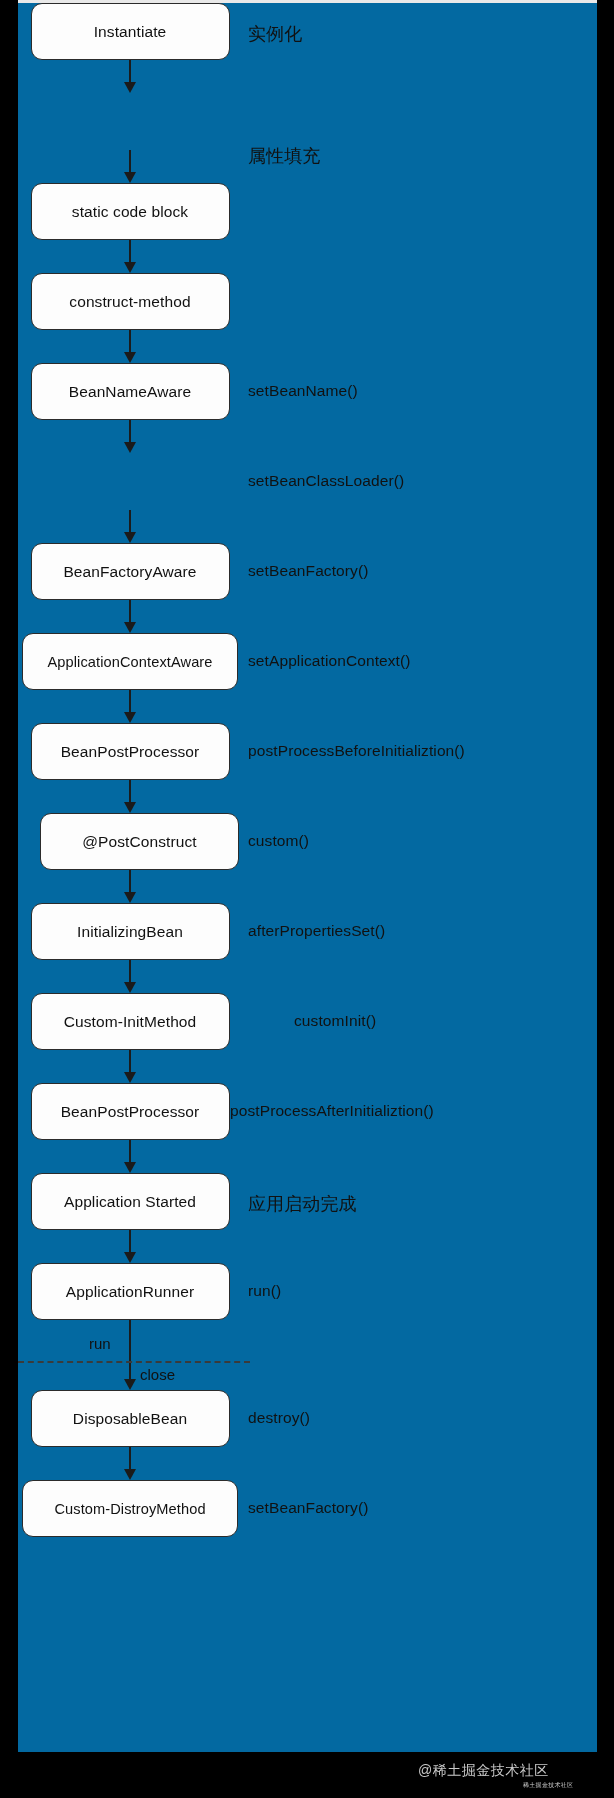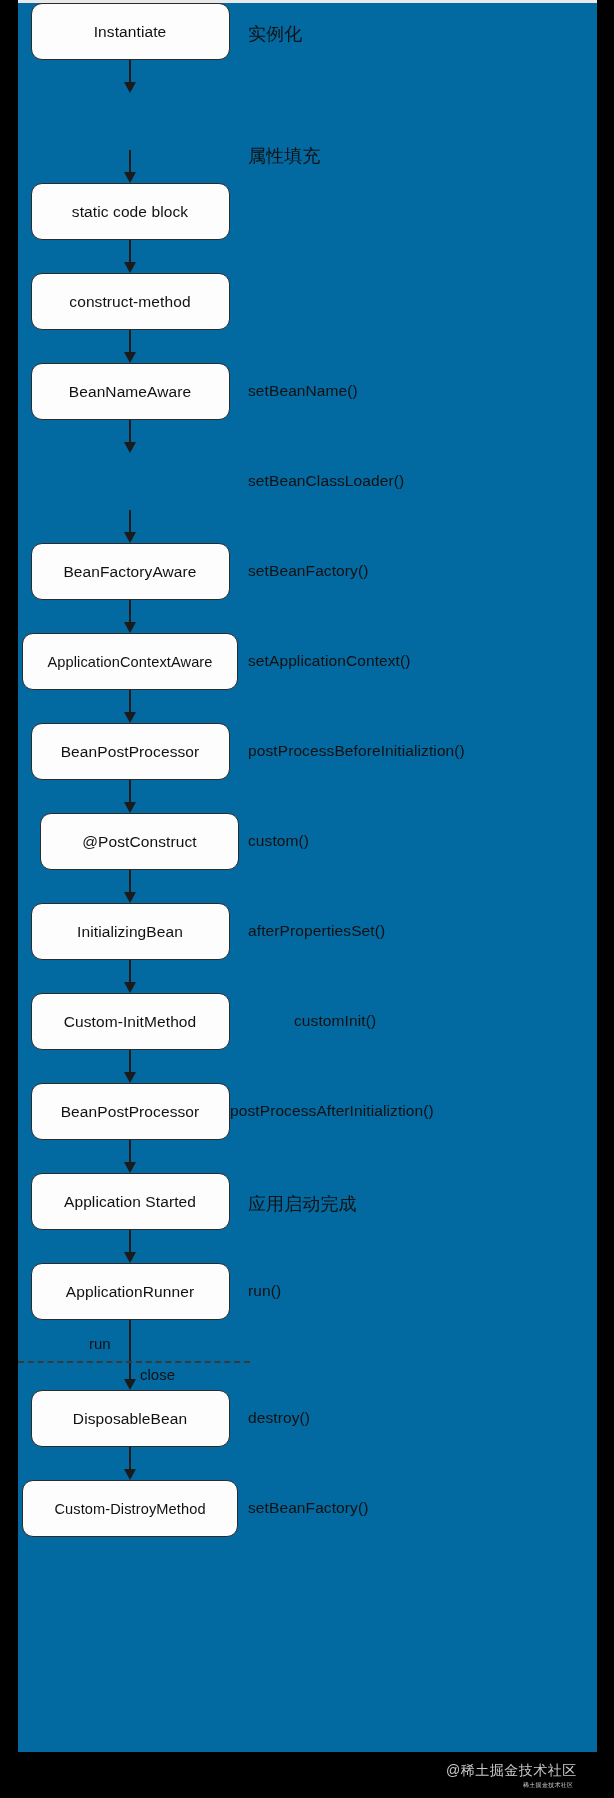--- a/index.html
+++ b/index.html
@@ -72,21 +72,20 @@
     color:#111;
     white-space:nowrap;
   }
 
   .watermark{
     position:absolute;
     color:#c9c9c9;
     font-size:14px;
     white-space:nowrap;
     letter-spacing:.5px;
-    margin-left:28px;
   }
   .watermark-sub{
     position:absolute;
     color:#d2d2d2;
     font-size:6px;
     white-space:nowrap;
     letter-spacing:.3px;
   }
 </style>
 </head>

